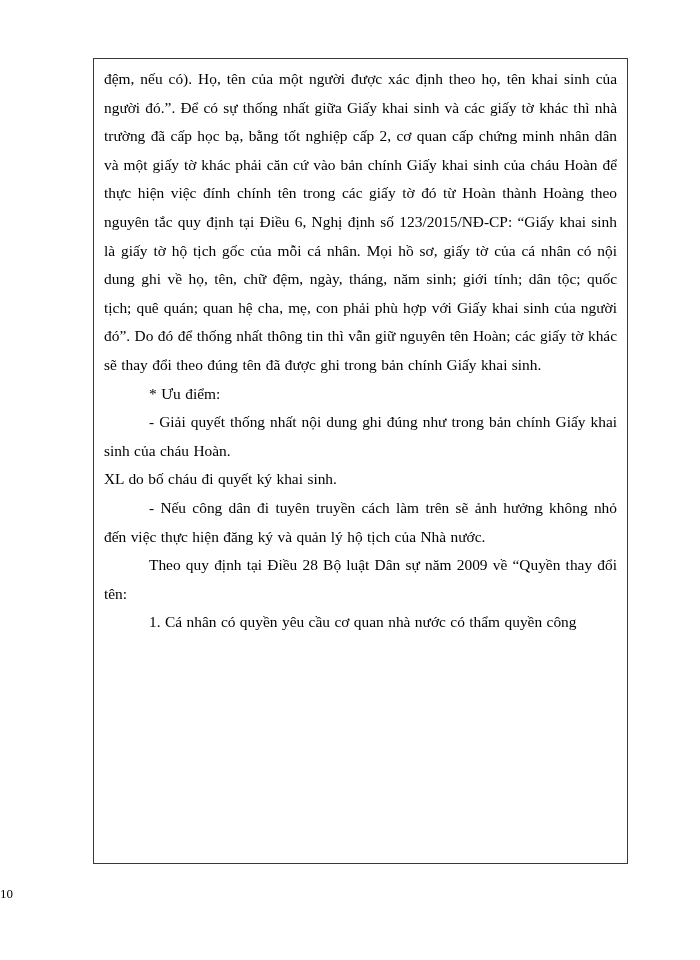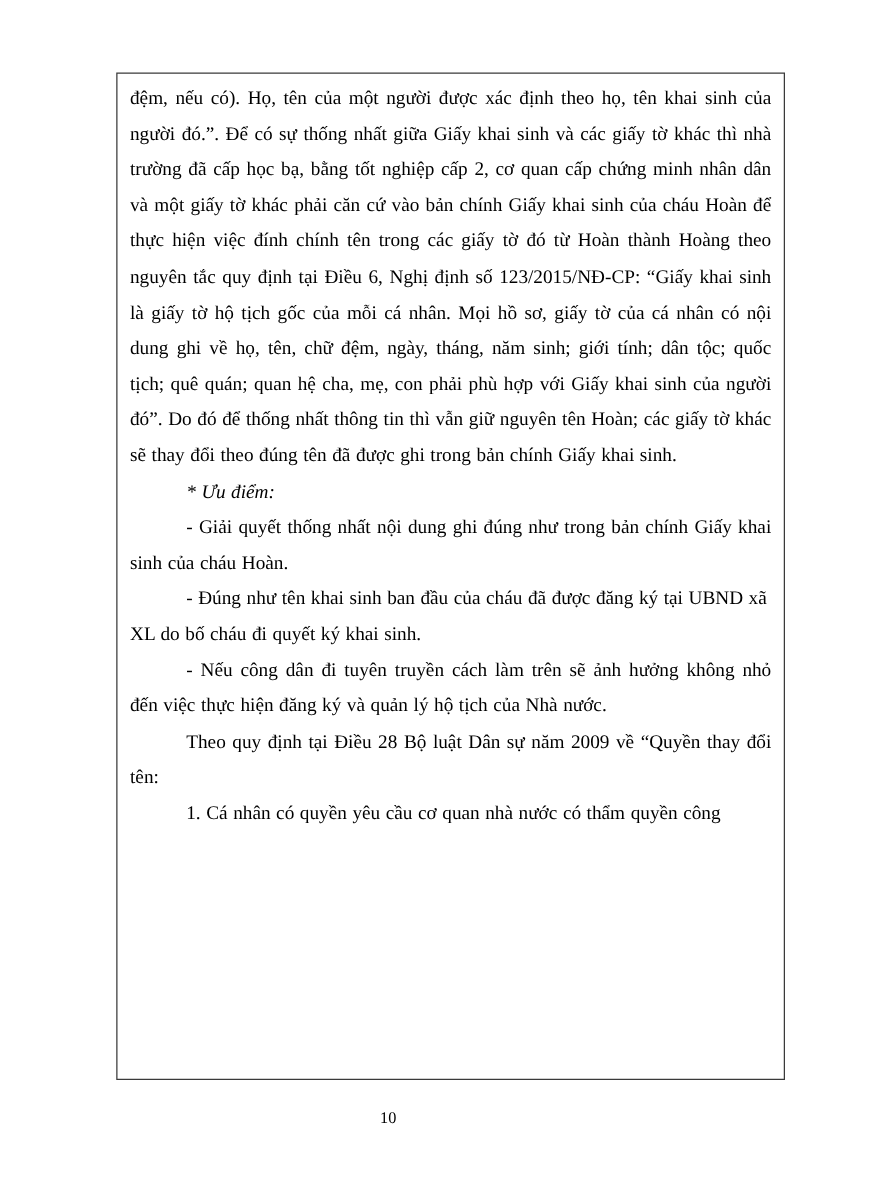--- a/index.html
+++ b/index.html
@@ -55,21 +55,20 @@
   .p-flow {            
     text-indent: 0;
   }
 
   .p-indent {          
     text-indent: 45px;
   }
 
   .p-italic {          
     text-indent: 45px;
-    font-style: italic;
   }
 
   .p-bold {            
     text-indent: 45px;
     font-weight: bold;
   }
 
   .p-last {            
     text-indent: 45px;
   }
@@ -78,41 +77,39 @@
   .doc-body p:last-child {
     text-align: justify;
   }
 
   
   .page-number {
     position: absolute;
     left: 0;
     top: 886px;
     width: 621px;
-    text-align: center;
     font-size: 13px;
     line-height: 16px;
     font-family: "Liberation Serif", "DejaVu Serif", serif;
   }
 </style>
 </head>
 <body>
 
 <div class="page">
 
   <div class="text-frame">
     <div class="doc-body">
 
       <p class="p-flow">đệm, nếu có). Họ, tên của một người được xác định theo họ, tên khai sinh của người đó.”. Để có sự thống nhất giữa Giấy khai sinh và các giấy tờ khác thì nhà trường đã cấp học bạ, bằng tốt nghiệp cấp 2, cơ quan cấp chứng minh nhân dân và một giấy tờ khác phải căn cứ vào bản chính Giấy khai sinh của cháu Hoàn để thực hiện việc đính chính tên trong các giấy tờ đó từ Hoàn thành Hoàng theo nguyên tắc quy định tại Điều 6, Nghị định số 123/2015/NĐ-CP: “Giấy khai sinh là giấy tờ hộ tịch gốc của mỗi cá nhân. Mọi hồ sơ, giấy tờ của cá nhân có nội dung ghi về họ, tên, chữ đệm, ngày, tháng, năm sinh; giới tính; dân tộc; quốc tịch; quê quán; quan hệ cha, mẹ, con phải phù hợp với Giấy khai sinh của người đó”. Do đó để thống nhất thông tin thì vẫn giữ nguyên tên Hoàn; các giấy tờ khác sẽ thay đổi theo đúng tên đã được ghi trong bản chính Giấy khai sinh.</p>
 
       <p class="p-italic">* Ưu điểm:</p>
 
       <p class="p-indent">- Giải quyết thống nhất nội dung ghi đúng như trong bản chính Giấy khai sinh của cháu Hoàn.</p>
 
-      <p class="p-indent">- Đúng như tên khai sinh ban đầu của cháu đã được đăng ký tại UBND xã</p>
 
       <p class="p-flow">XL do bố cháu đi quyết ký khai sinh.</p>
 
 
 
 
       <p class="p-indent">- Nếu công dân đi tuyên truyền cách làm trên sẽ ảnh hưởng không nhỏ đến việc thực hiện đăng ký và quản lý hộ tịch của Nhà nước.</p>
 
 
       <p class="p-indent">Theo quy định tại  Điều 28 Bộ luật Dân sự năm 2009 về “Quyền thay đổi tên:</p>

